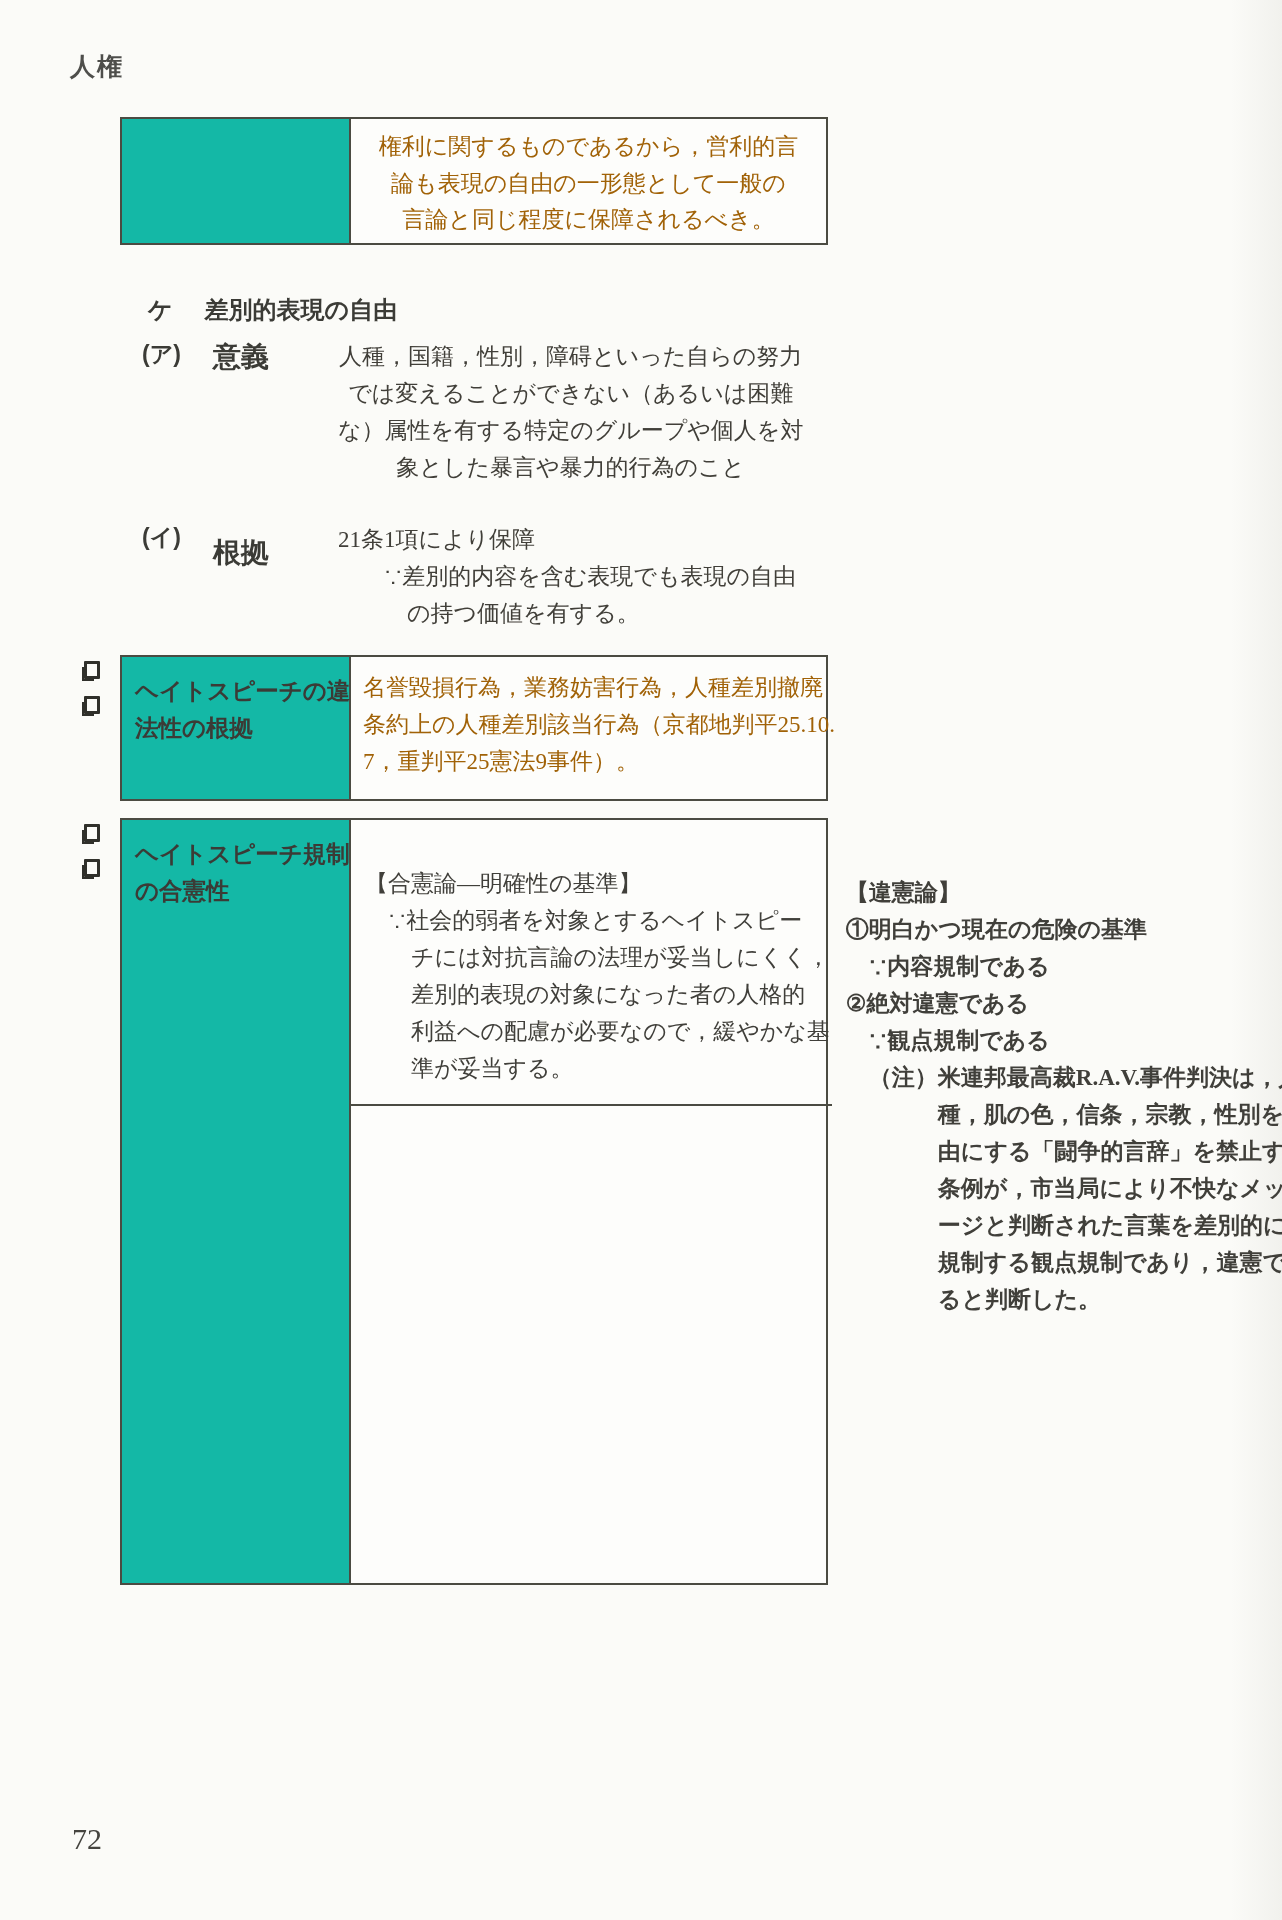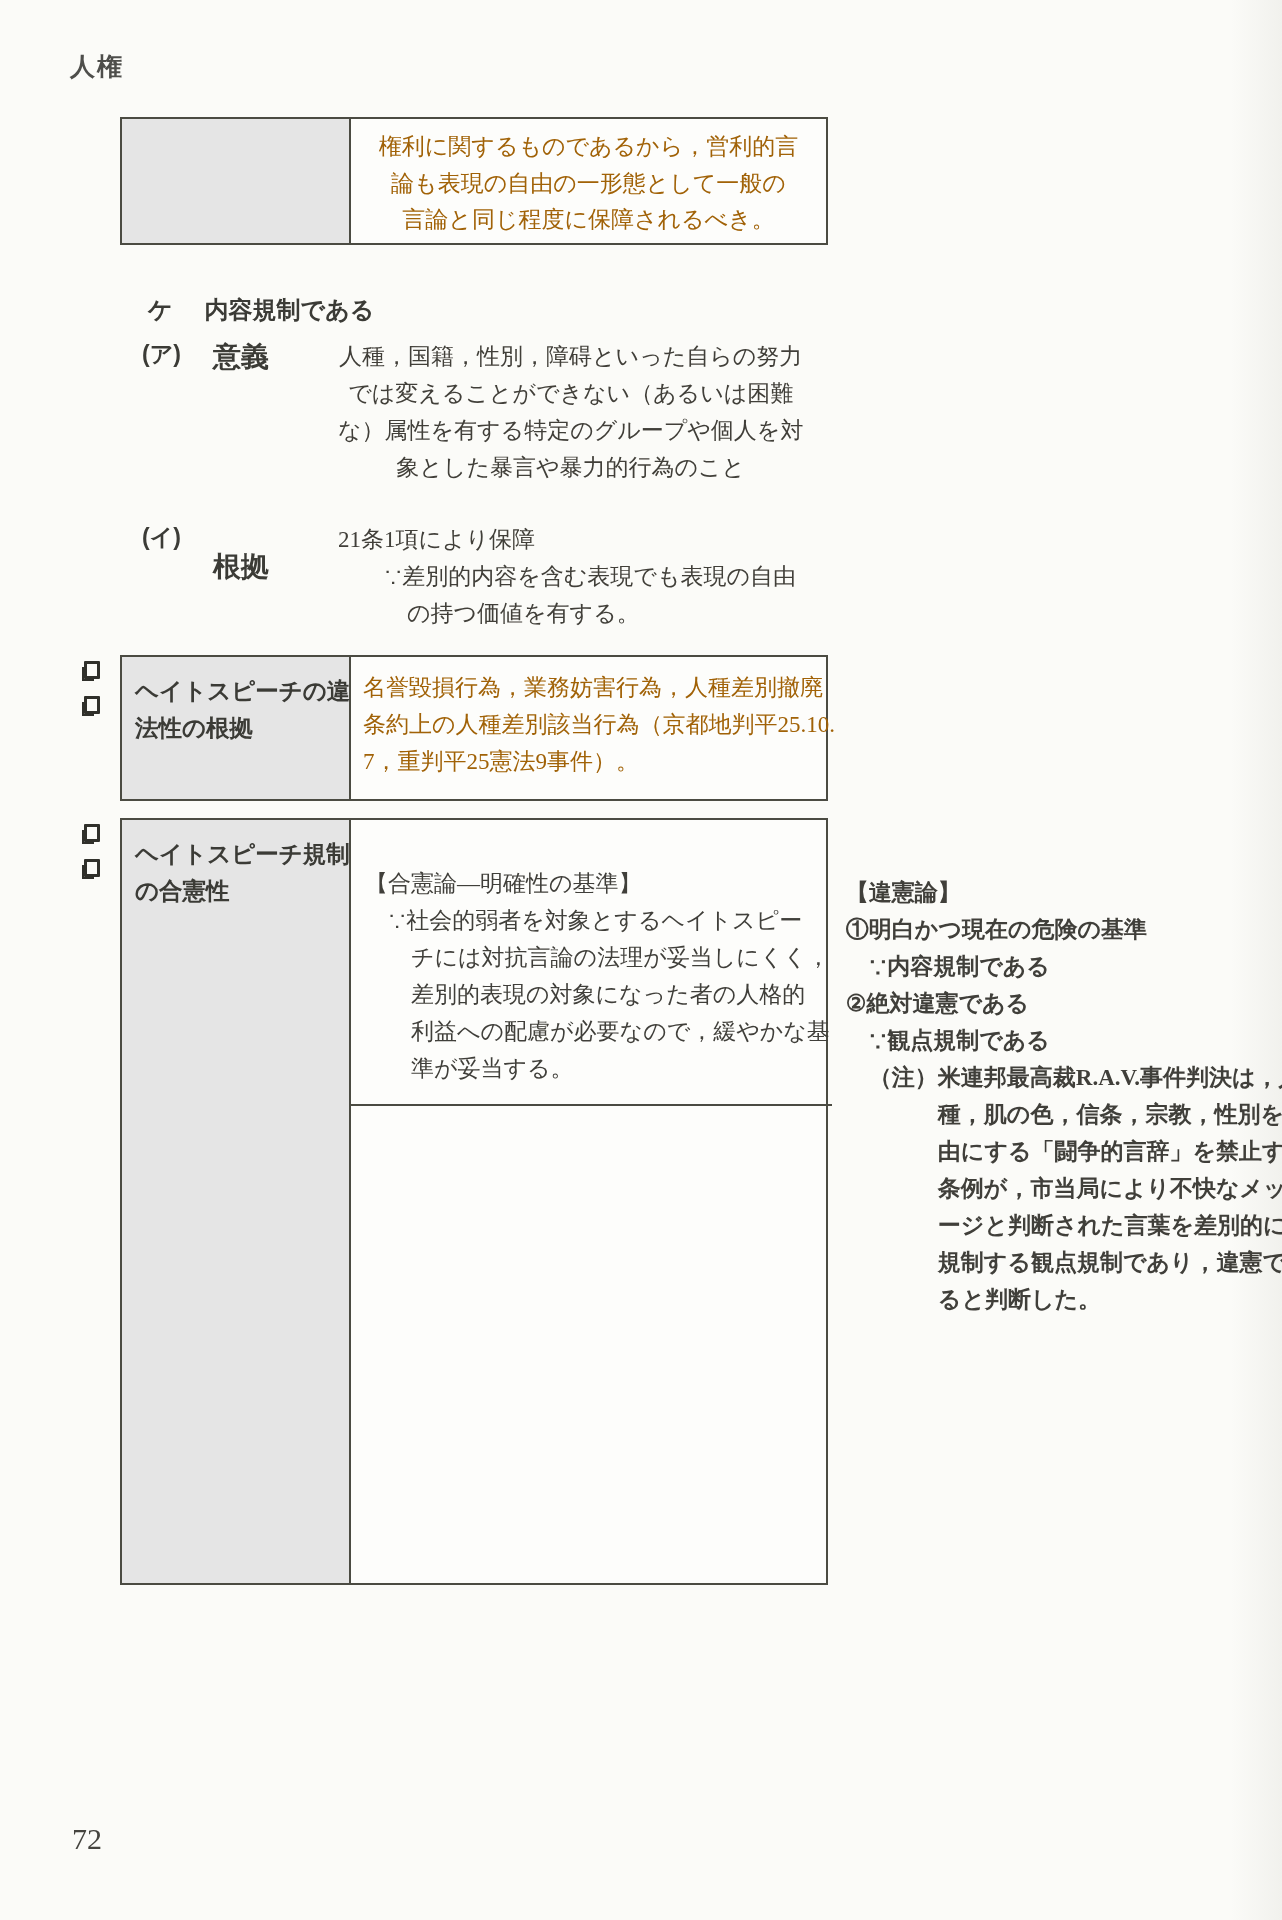--- a/index.html
+++ b/index.html
@@ -13,21 +13,21 @@
   .hdr {
     position:absolute; left:70px; top:50px;
     font-family:"Liberation Sans","DejaVu Sans",sans-serif;
     font-weight:700; font-size:25px; color:#4e4e4b; letter-spacing:2px;
   }
   .tbl {
     position:absolute; left:120px; width:708px;
     display:flex; border:2px solid #4b4b42; background:#fdfdfb;
   }
   .tcell.gray {
-    flex:none; width:229px; background:#e5e5e5; border-right:2px solid #4b4b42;
+    flex:none; width:229px; background:#14b8a6; border-right:2px solid #4b4b42;
   }
   .tcell.body {
     flex:1; font-size:23px; line-height:37px; white-space:pre;
     color:#a16207; padding:12px 2px 10px 12px;
   }
   .top-tbl { top:117px; height:128px; }
   .top-tbl .tcell.body { text-align:center; padding:10px 4px 8px 4px; line-height:36.5px; }
   .gothic {
     font-family:"Liberation Sans","DejaVu Sans",sans-serif;
     font-weight:600; color:#3b3b36;
@@ -74,32 +74,32 @@
   <div class="hdr">人権</div>
 
   <div class="tbl top-tbl">
     <div class="tcell gray"></div>
     <div class="tcell body">権利に関するものであるから，営利的言
 論も表現の自由の一形態として一般の
 言論と同じ程度に保障されるべき。</div>
   </div>
 
   <div class="sec-h gothic">
-    <span class="mk">ケ</span><span>内容規制である</span>
+    <span class="mk">ケ</span><span>差別的表現の自由</span>
   </div>
 
   <div class="it-marker gothic" style="top:339px">(ア)</div>
   <div class="it-label gothic" style="top:338px">意義</div>
   <div class="it-body" style="top:338px">人種，国籍，性別，障碍といった自らの努力
 では変えることができない（あるいは困難
 な）属性を有する特定のグループや個人を対
 象とした暴言や暴力的行為のこと</div>
 
   <div class="it-marker gothic" style="top:522px">(イ)</div>
-  <div class="it-label gothic" style="top:548px">根拠</div>
+  <div class="it-label gothic" style="top:534px">根拠</div>
   <div class="it-body" style="top:521px">21条1項により保障</div>
   <div class="it-reason" style="top:558px">∵差別的内容を含む表現でも表現の自由
 　の持つ価値を有する。</div>
 
   <div class="checks" style="top:661px">
     <div class="cb"></div>
     <div class="cb"></div>
   </div>
 
   <div class="tbl tbl1">

